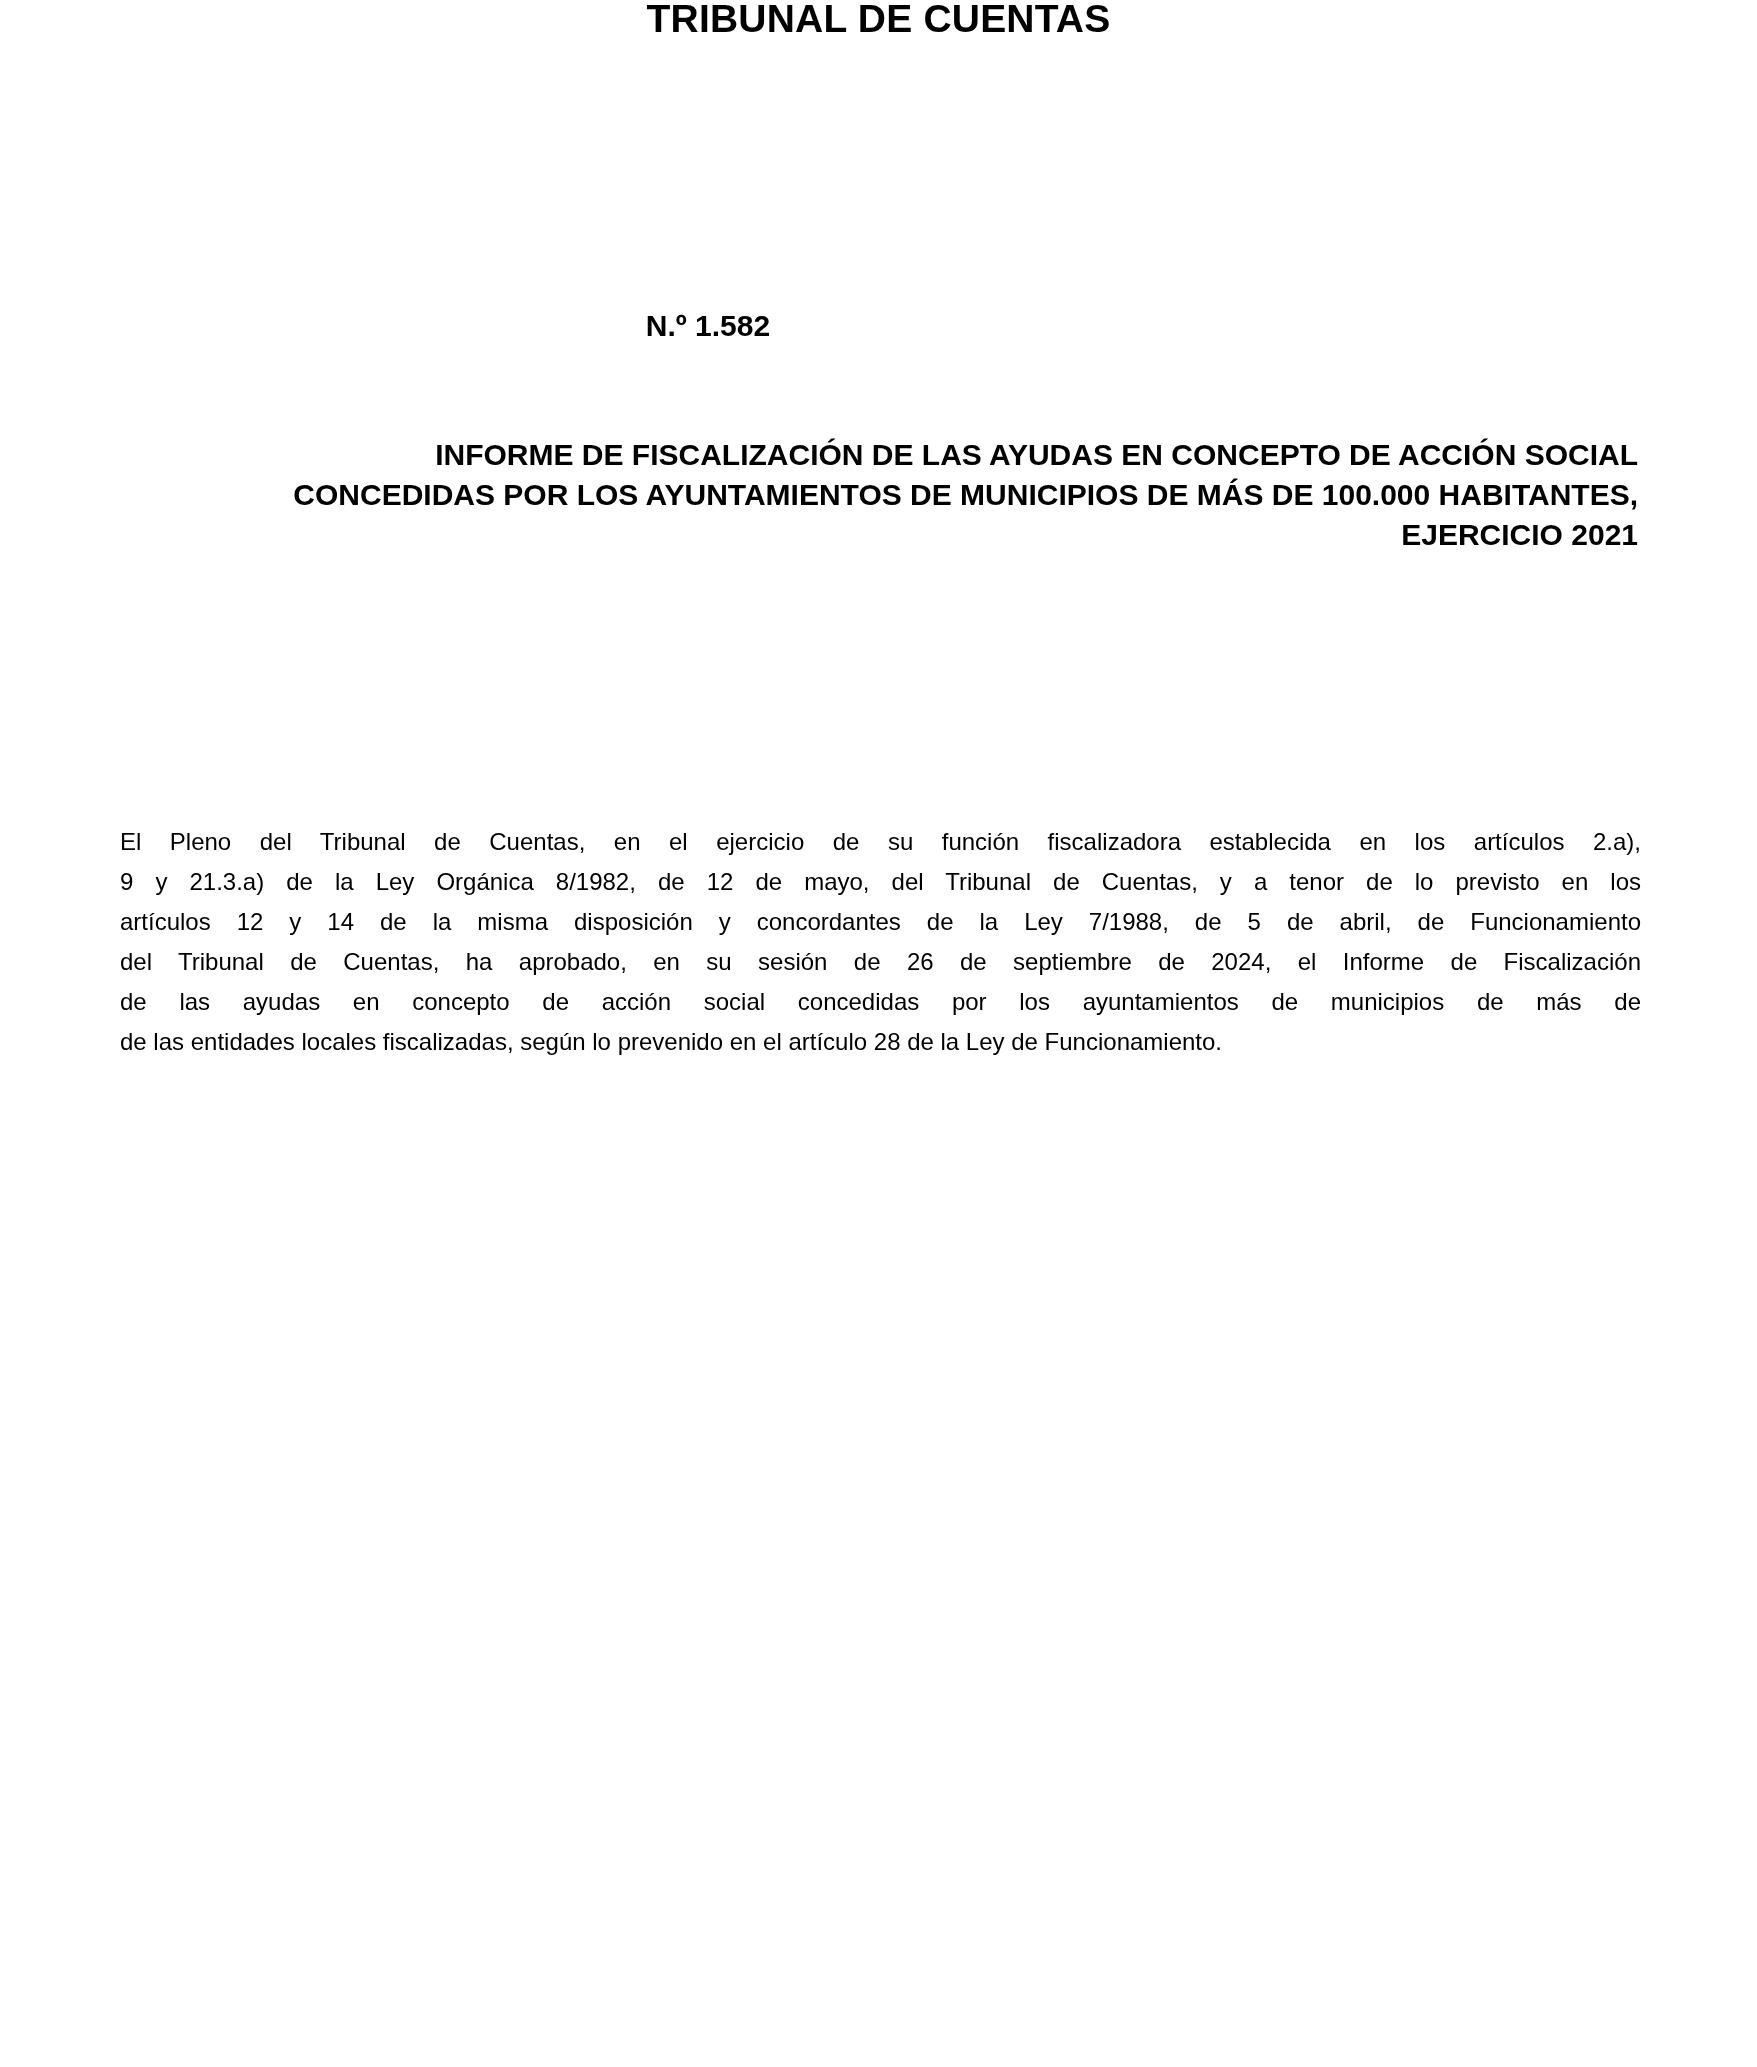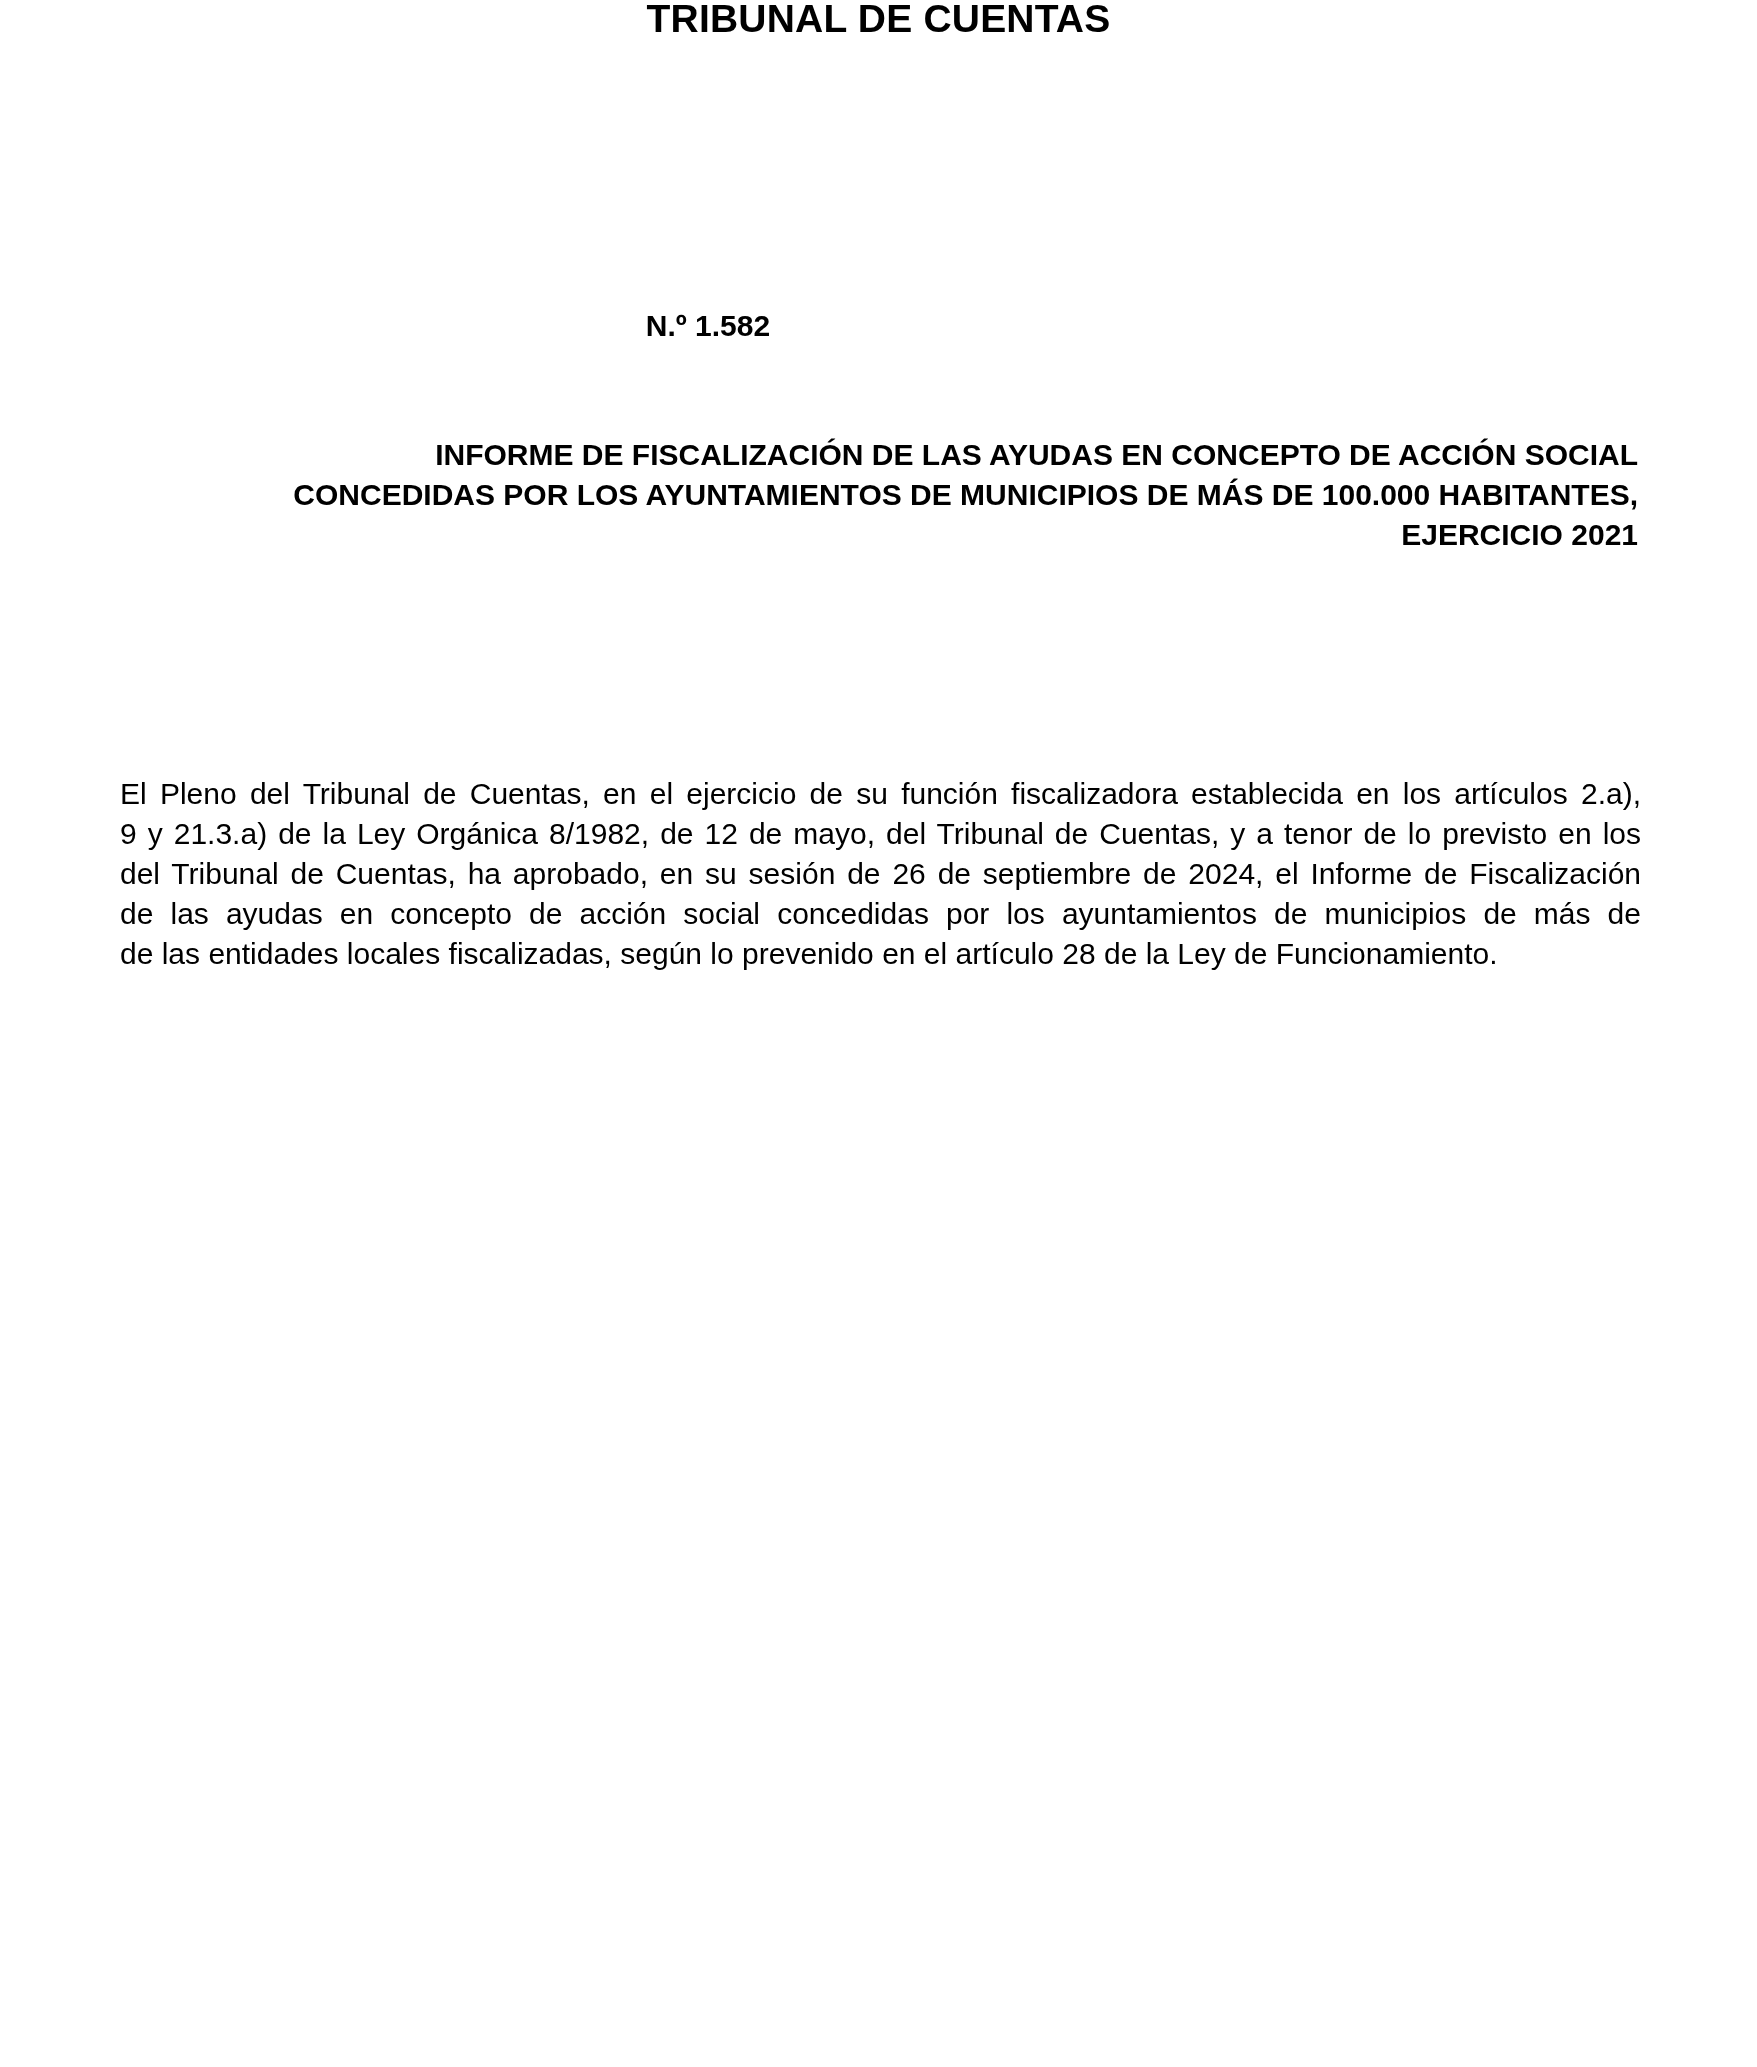--- a/index.html
+++ b/index.html
@@ -51,22 +51,22 @@
       text-align: right;
       font-weight: bold;
       font-size: 30px;
       line-height: 40px;
     }
     .report-title span { display: block; }
     .body-paragraph {
       position: absolute;
       left: 120px;
       width: 1521px;
-      top: 774px;
-      font-size: 30px;
+      top: 822px;
+      font-size: 24px;
       line-height: 40px;
       text-align: justify;
       text-align-last: left;
     }
     .body-paragraph .line {
       display: block;
       text-align: justify;
       text-align-last: justify;
       white-space: nowrap;
     }
@@ -85,19 +85,20 @@
 
   <div class="report-title">
     <span>INFORME DE FISCALIZACIÓN DE LAS AYUDAS EN CONCEPTO DE ACCIÓN SOCIAL</span>
     <span>CONCEDIDAS POR LOS AYUNTAMIENTOS DE MUNICIPIOS DE MÁS DE 100.000 HABITANTES,</span>
     <span>EJERCICIO 2021</span>
   </div>
 
   <div class="body-paragraph">
     <span class="line">El Pleno del Tribunal de Cuentas, en el ejercicio de su función fiscalizadora establecida en los artículos 2.a),</span>
     <span class="line">9 y 21.3.a) de la Ley Orgánica 8/1982, de 12 de mayo, del Tribunal de Cuentas, y a tenor de lo previsto en los</span>
+    <span class="line">artículos 12 y 14 de la misma disposición y concordantes de la Ley 7/1988, de 5 de abril, de Funcionamiento</span>
     <span class="line">del Tribunal de Cuentas, ha aprobado, en su sesión de 26 de septiembre de 2024, el Informe de Fiscalización</span>
     <span class="line">de las ayudas en concepto de acción social concedidas por los ayuntamientos de municipios de más de</span>
     <span class="line last">de las entidades locales fiscalizadas, según lo prevenido en el artículo 28 de la Ley de Funcionamiento.</span>
   </div>
 
 </div>
 
 
 </body></html>

